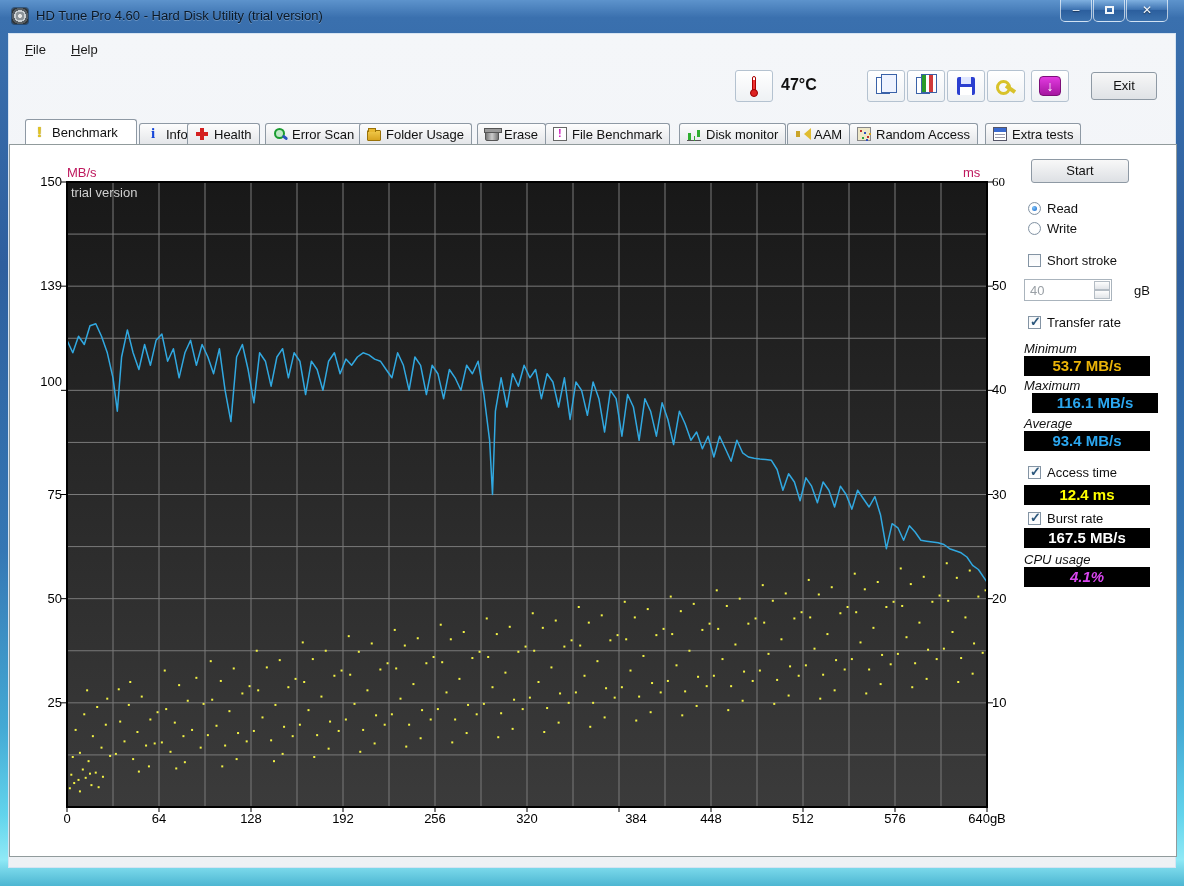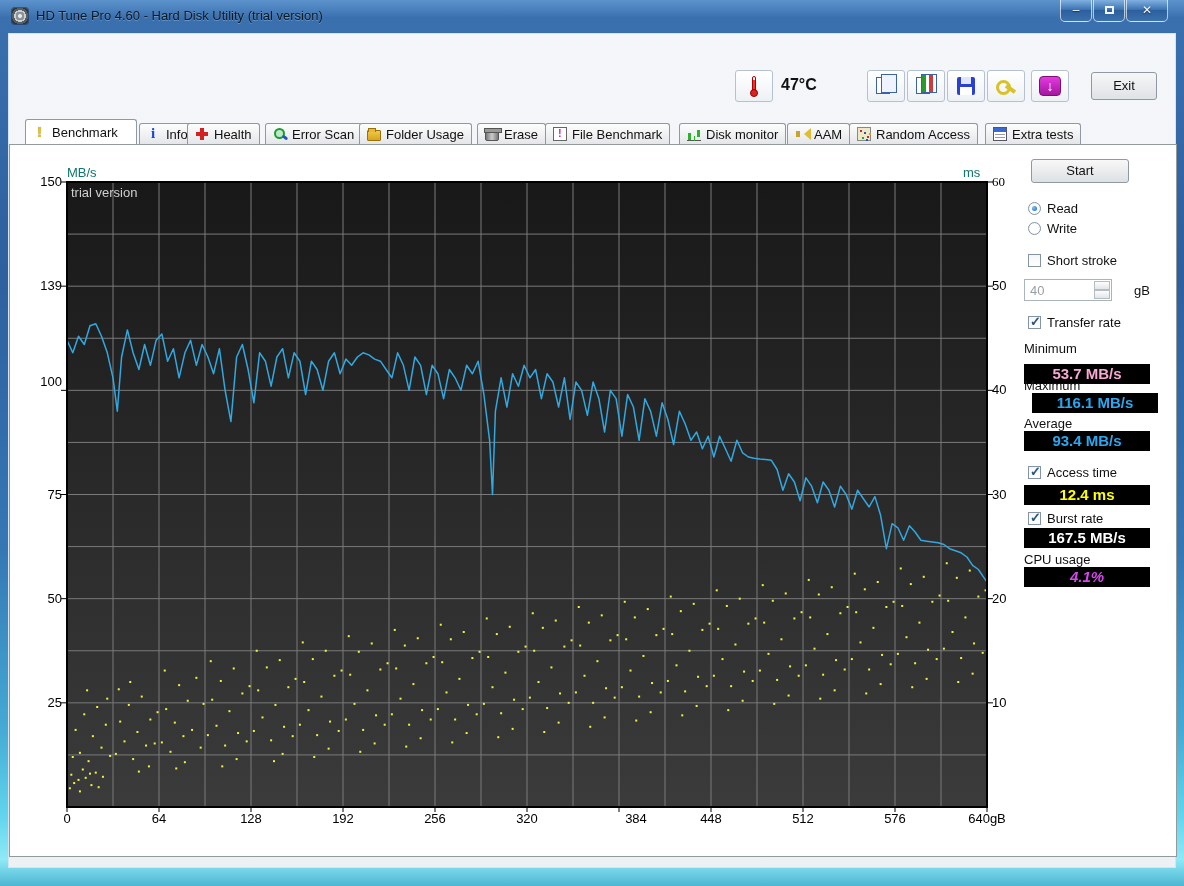--- a/index.html
+++ b/index.html
@@ -89,21 +89,21 @@
     box-shadow:4px 2px 0 #3050c0, 7px 6px 0 #c03030, 2px 7px 0 #30a040, 6px 9px 0 #3050c0, 9px 3px 0 #d0a020; }
   .ic-extra { background:#fff; border:1px solid #556; }
   .ic-extra:before { content:""; position:absolute; left:0; top:0; width:12px; height:4px; background:#3a6ad0; }
   .ic-extra:after { content:""; position:absolute; left:1px; top:6px; width:10px; height:1px; background:#99a; box-shadow:0 3px 0 #99a; }
 
   
   .panel { position:absolute; left:0; top:110px; width:1168px; height:713px; background:#fff; border:1px solid #919b9c; }
 
   
   .plot-wrap { position:absolute; left:57px; top:37px; width:920px; height:625px; }
-  .axis-label { position:absolute; font-size:13px; color:#0f766e; }
+  .axis-label { position:absolute; font-size:13px; color:#be185d; }
   .ytick { position:absolute; left:10px; width:42px; text-align:right; font-size:13px; color:#000; }
   .ytick-r { position:absolute; left:982px; width:40px; text-align:left; font-size:13px; color:#000; }
   .xtick { position:absolute; top:666px; width:60px; text-align:center; font-size:13px; color:#000; }
   .trial { position:absolute; left:61px; top:40px; font-size:13px; color:#cfcfcf; z-index:2; }
 
   
   .sp-btn { position:absolute; left:1021px; top:14px; width:98px; height:24px; font-size:13px; color:#111;
     background:linear-gradient(180deg,#f8f8f8,#dde0e4); border:1px solid #8e99a4; border-radius:3px; text-align:center; line-height:22px; cursor:pointer; }
   .sep { position:absolute; left:1004px; width:151px; height:1px; background:#d9dde1; border-bottom:1px solid #fff; }
   .rb-row, .cb-row { position:absolute; left:1018px; display:flex; align-items:center; gap:6px; font-size:13px; color:#111; cursor:pointer; }
@@ -113,41 +113,45 @@
   .cb { width:13px; height:13px; border:1px solid #8494a4; background:linear-gradient(180deg,#f4f6f8,#fff); position:relative; }
   .cb.on:after { content:"✓"; position:absolute; left:1px; top:-3px; font-size:13px; font-weight:bold; color:#2c5websafe; color:#2c577c; }
   .spinner { position:absolute; left:1014px; width:88px; height:22px; border:1px solid #aab4bd; background:#fff; }
   .spin-val { position:absolute; left:5px; top:3px; font-size:13px; color:#9aa0a6; }
   .spin-btns { position:absolute; right:1px; top:1px; width:16px; height:18px; }
   .spin-btns div { height:9px; background:linear-gradient(180deg,#fdfdfd,#e2e5e9); border:1px solid #b4bcc4; position:relative; }
   .spin-btns div:after { content:""; position:absolute; left:4px; border:3px solid transparent; }
   .spin-up:after { top:2px; border-bottom:4px solid #9aa; }
   .spin-dn:after { top:3px; border-top:4px solid #9aa; }
   .unit { position:absolute; font-size:13px; color:#111; }
-  .sp-label { position:absolute; left:1014px; font-size:13px; color:#111; }
+  .sp-label { position:absolute; left:1014px; font-size:13px; color:#111;font-style:italic; }
   .valbox { position:absolute; left:1014px; width:126px; height:20px; background:#000; color:#fff;
     font-size:15px; font-weight:bold; text-align:center; line-height:20px; }
 </style>
 </head>
 <body>
 
 <div class="frame">
 
   <div class="titlebar">
     <div class="app-icon"></div>
     <div class="title-text">HD Tune Pro 4.60 - Hard Disk Utility (trial version)</div>
     <div class="winbtns">
       <div class="winbtn">–</div>
       <div class="winbtn"><span class="maxglyph"></span></div>
       <div class="winbtn close">✕</div>
     </div>
   </div>
 
   <div class="inner">
 
+    <div class="menubar">
+      <div class="menu-item" style="left:10px"><u>F</u>ile</div>
+      <div class="menu-item" style="left:56px"><u>H</u>elp</div>
+    </div>
 
     <div class="toolbar">
       <div class="tool-btn" style="left:726px">
           <span class="thermo">
             <span class="tube"></span>
             <span class="bulb"></span>
           </span>
         </div>
       <div class="temp-label">47°C</div>
       <div class="tool-btn" style="left:858px">
@@ -636,21 +640,21 @@
       <div class="unit" style="left:1124px;top:138px">gB</div>
       <div class="sep" style="top:162px"></div>
 
       <div class="cb-row" style="top:170px">
         <span class="cb on"></span>
         <span>Transfer rate</span>
       </div>
       <div class="sep" style="top:190px"></div>
 
       <div class="sp-label" style="top:196px">Minimum</div>
-      <div class="valbox" style="top: 219px; color: #f9a8d4;">53.7 MB/s</div>
+      <div class="valbox" style="top: 211px; color: #eab308;">53.7 MB/s</div>
       <div class="sp-label" style="top:233px">Maximum</div>
       <div class="valbox" style="top: 248px; color: rgb(43, 167, 240); margin-left: 8px;">116.1 MB/s</div>
       <div class="sp-label" style="top:271px">Average</div>
       <div class="valbox" style="top: 286px; color: rgb(43, 167, 240);">93.4 MB/s</div>
       <div class="sep" style="top:312px"></div>
 
       <div class="cb-row" style="top:320px">
         <span class="cb on"></span>
         <span>Access time</span>
       </div>

